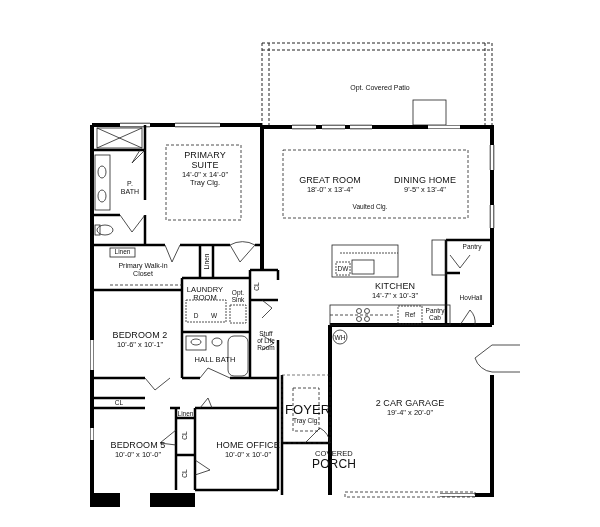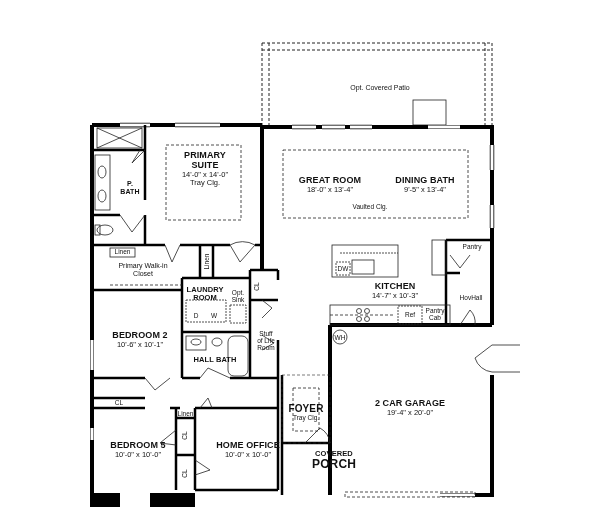--- a/index.html
+++ b/index.html
@@ -1,19 +1,19 @@
 <!DOCTYPE html>
 <html><head>
 <meta charset="utf-8">
 <style>
   html, body { margin: 0; padding: 0; background: #ffffff; }
   body { width: 600px; height: 527px; position: relative; overflow: hidden; font-family: "Liberation Sans", sans-serif; }
   #plan { position: absolute; left: 0; top: 0; width: 600px; height: 527px; }
   .label { position: absolute; text-align: center; color: #111; line-height: 1.1; }
-  .name { font-weight: bold; font-size: 9px; letter-spacing: 0.1px; }
+  .name { font-weight: normal; font-size: 9px; letter-spacing: 0.1px; }
   .dim { font-size: 7.5px; }
   .note { font-size: 7px; }
   .small { font-size: 6.5px; }
   .vert { transform: rotate(-90deg); transform-origin: center; }
 </style>
 </head>
 <body>
 
 <svg id="plan" viewBox="0 0 600 527" xmlns="http://www.w3.org/2000/svg">
   <g fill="none" stroke="#222">
@@ -207,21 +207,21 @@
   <div>Primary Walk-in</div>
   <div>Closet</div>
 </div>
 <div class="label small vert" style="left:196px;top:258px;width:22px;">Linen</div>
 
 <div class="label" style="left:290px;top:176px;width:80px;">
   <div class="name">GREAT ROOM</div>
   <div class="dim">18'-0" x 13'-4"</div>
 </div>
 <div class="label" style="left:385px;top:176px;width:80px;">
-  <div class="name">DINING BATH</div>
+  <div class="name">DINING HOME</div>
   <div class="dim">9'-5" x 13'-4"</div>
 </div>
 <div class="label small" style="left:345px;top:203px;width:50px;">Vaulted Clg.</div>
 
 <div class="label" style="left:355px;top:282px;width:80px;">
   <div class="name">KITCHEN</div>
   <div class="dim">14'-7" x 10'-3"</div>
 </div>
 <div class="label small" style="left:336px;top:265px;width:14px;">DW</div>
 <div class="label small" style="left:456px;top:243px;width:32px;">Pantry</div>
@@ -264,21 +264,21 @@
 <div class="label small" style="left:176px;top:410px;width:19px;">Linen</div>
 <div class="label small vert" style="left:178px;top:432px;width:14px;">CL</div>
 <div class="label small vert" style="left:178px;top:470px;width:14px;">CL</div>
 
 <div class="label" style="left:198px;top:441px;width:100px;">
   <div class="name">HOME OFFICE</div>
   <div class="dim">10'-0" x 10'-0"</div>
 </div>
 
 <div class="label" style="left:285px;top:403px;width:42px;">
-  <div class="name" style="font-size:10px;">FOYER</div>
+  <div class="name" style="font-size:13px;">FOYER</div>
   <div class="small">Tray Clg.</div>
 </div>
 <div class="label" style="left:283px;top:450px;width:46px;padding-left:28px;">
   <div class="name" style="font-size:7.5px;">COVERED</div>
   <div class="name" style="font-size:12px;">PORCH</div>
 </div>
 
 <div class="label" style="left:360px;top:399px;width:100px;">
   <div class="name">2 CAR GARAGE</div>
   <div class="dim">19'-4" x 20'-0"</div>

